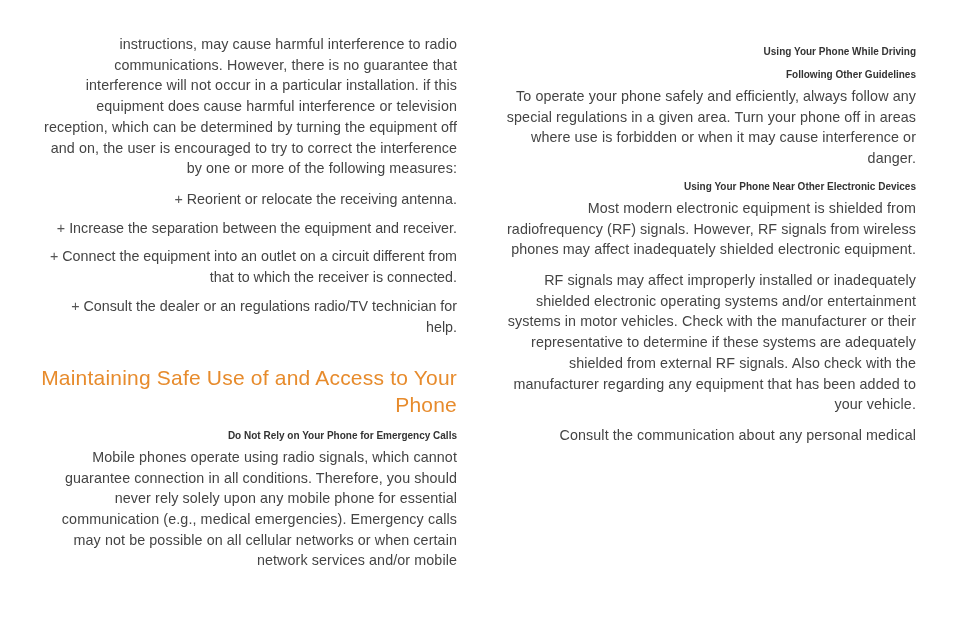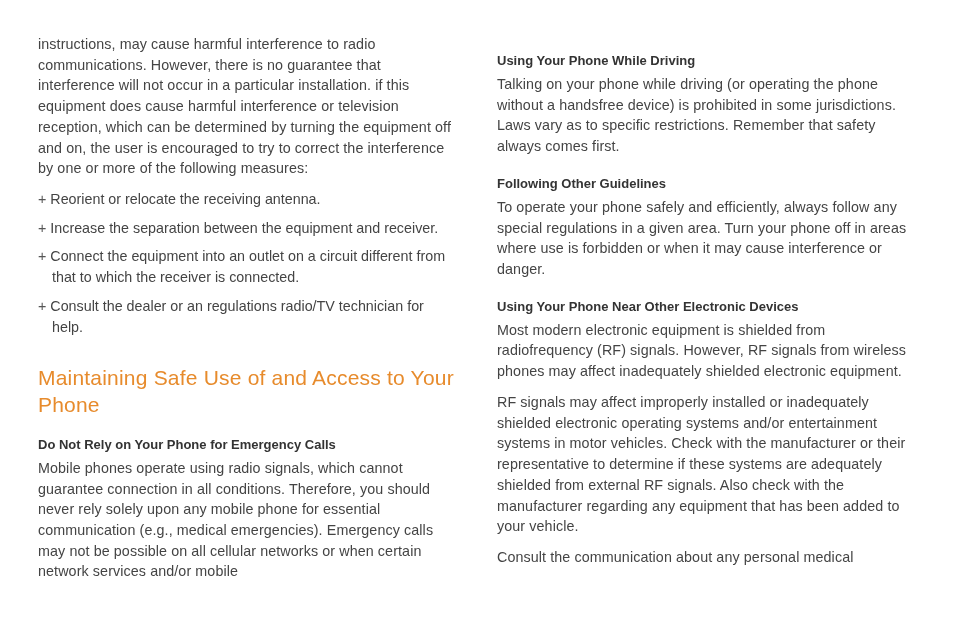--- a/index.html
+++ b/index.html
@@ -9,20 +9,21 @@
     background: #fff;
     font-family: Arial, Helvetica, sans-serif;
     color: #444;
     padding: 34px 38px 0 38px;
     display: flex;
     gap: 40px;
   }
   .column {
     flex: 1;
     min-width: 0;
+    text-align: right;
   }
   p {
     font-size: 14.3px;
     line-height: 1.45;
     margin-bottom: 10px;
     font-weight: 400;
     letter-spacing: 0.1px;
   }
   .bullet {
     font-size: 14.3px;
@@ -38,43 +39,42 @@
   h2 {
     font-size: 21px;
     font-weight: 400;
     color: #e78b2c;
     margin-top: 28px;
     margin-bottom: 2px;
     line-height: 1.25;
     letter-spacing: 0.2px;
   }
   h3 {
-    font-size: 13px;
+    font-size: 10px;
     font-weight: 700;
     color: #333;
     margin-bottom: 6px;
-    margin-top: 19px;
+    margin-top: 12px;
   }
 </style>
 </head>
 <body>
 
 <div class="column">
   <p>instructions, may cause harmful interference to radio communications. However, there is no guarantee that interference will not occur in a particular installation. if this equipment does cause harmful interference or television reception, which can be determined by turning the equipment off and on, the user is encouraged to try to correct the interference by one or more of the following measures:</p>
   <div class="bullet">Reorient or relocate the receiving antenna.</div>
   <div class="bullet">Increase the separation between the equipment and receiver.</div>
   <div class="bullet">Connect the equipment into an outlet on a circuit different from that to which the receiver is connected.</div>
   <div class="bullet">Consult the dealer or an regulations radio/TV technician for help.</div>
   <h2>Maintaining Safe Use of and Access to Your Phone</h2>
   <h3>Do Not Rely on Your Phone for Emergency Calls</h3>
   <p>Mobile phones operate using radio signals, which cannot guarantee connection in all conditions. Therefore, you should never rely solely upon any mobile phone for essential communication (e.g., medical emergencies). Emergency calls may not be possible on all cellular networks or when certain network services and/or mobile</p>
 </div>
 
 <div class="column">
   <h3>Using Your Phone While Driving</h3>
-  <p>Talking on your phone while driving (or operating the phone without a handsfree device) is prohibited in some jurisdictions. Laws vary as to specific restrictions. Remember that safety always comes first.</p>
   <h3>Following Other Guidelines</h3>
   <p>To operate your phone safely and efficiently, always follow any special regulations in a given area. Turn your phone off in areas where use is forbidden or when it may cause interference or danger.</p>
   <h3>Using Your Phone Near Other Electronic Devices</h3>
   <p>Most modern electronic equipment is shielded from radiofrequency (RF) signals. However, RF signals from wireless phones may affect inadequately shielded electronic equipment.</p>
   <p>RF signals may affect improperly installed or inadequately shielded electronic operating systems and/or entertainment systems in motor vehicles. Check with the manufacturer or their representative to determine if these systems are adequately shielded from external RF signals. Also check with the manufacturer regarding any equipment that has been added to your vehicle.</p>
   <p>Consult the communication about any personal medical</p>
 </div>
 
 </body></html>

